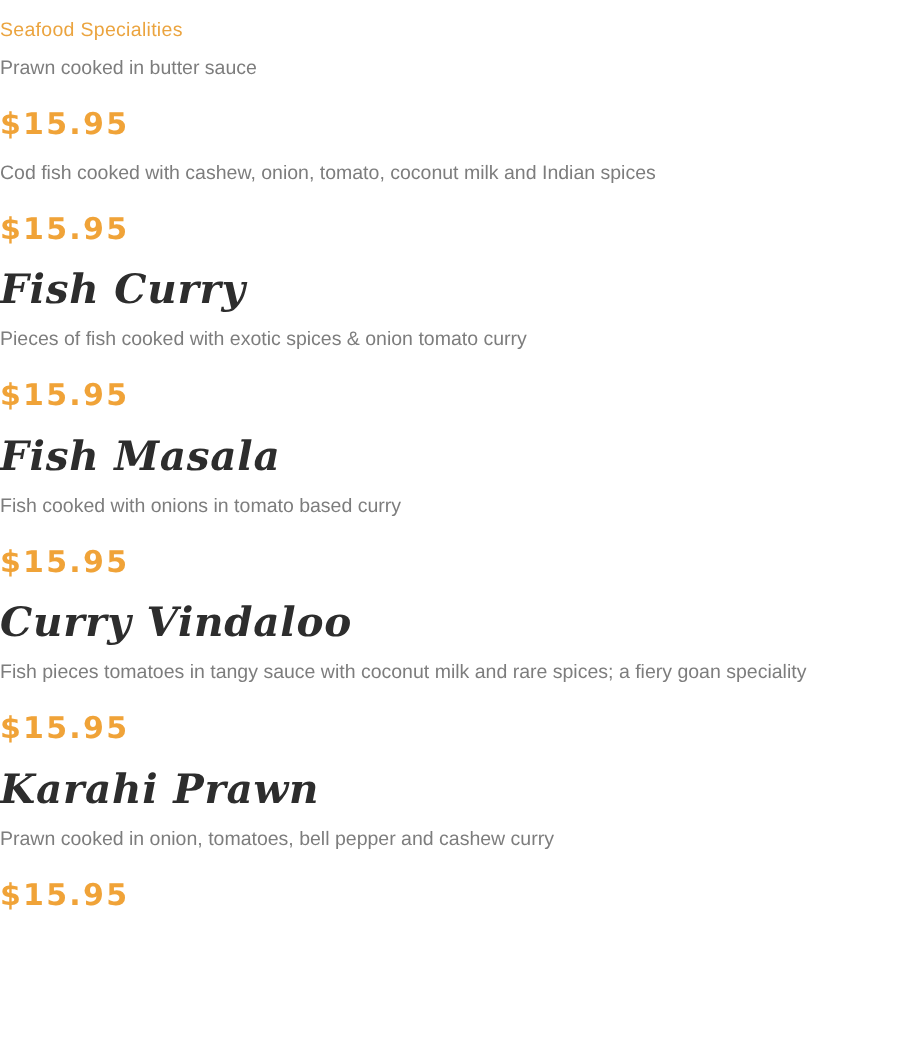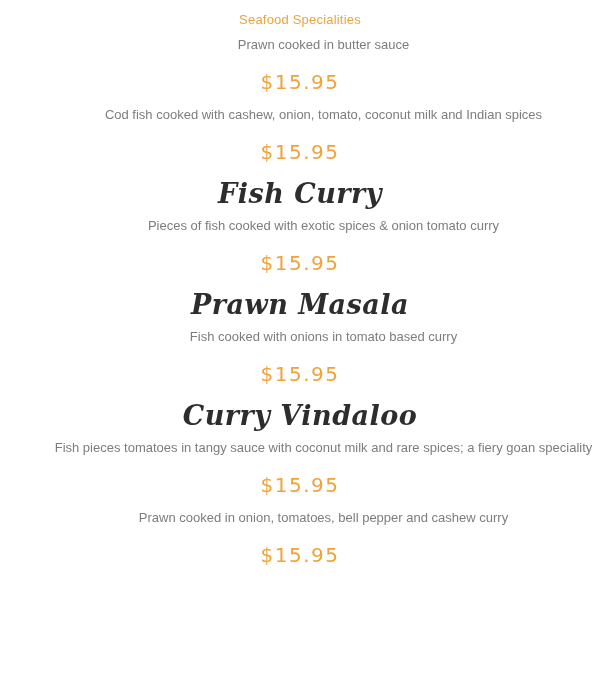--- a/index.html
+++ b/index.html
@@ -9,21 +9,21 @@
   }
   body {
     width: 600px;
     height: 698px;
     overflow: hidden;
     font-family: "Liberation Sans", sans-serif;
   }
   .menu {
     width: 600px;
     padding-top: 12px;
-    text-align: center;
+    text-align: left;
   }
   .section-title {
     font-size: 13px;
     font-weight: 400;
     color: #eba43f;
     margin: 0 0 10px 0;
     letter-spacing: 0.2px;
   }
   .dish-name {
     font-family: "DejaVu Serif", serif;
@@ -33,27 +33,26 @@
     line-height: 32px;
     color: #2d2d2d;
     margin: 14px 0 8px 0;
     letter-spacing: 0.5px;
   }
   .dish-desc {
     font-size: 13px;
     line-height: 16px;
     color: #7d7d7d;
     margin: 0 0 17px 0;
-    padding-left: 47px;
   }
   .dish-price {
     font-family: "DejaVu Sans", sans-serif;
     font-size: 20px;
     line-height: 24px;
-    font-weight: 400;
+    font-weight: 700;
     color: #f0a338;
     letter-spacing: 1.5px;
     margin: 0 0 13px 0;
   }
 </style>
 </head>
 <body>
 
 <div class="menu">
 
@@ -69,29 +68,30 @@
     <p class="dish-price">$15.95</p>
   </div>
 
   <div class="menu-item">
     <h3 class="dish-name">Fish Curry</h3>
     <p class="dish-desc">Pieces of fish cooked with exotic spices &amp; onion tomato curry</p>
     <p class="dish-price">$15.95</p>
   </div>
 
   <div class="menu-item">
-    <h3 class="dish-name">Prawn Masala</h3>
+    <h3 class="dish-name">Fish Masala</h3>
     <p class="dish-desc">Fish cooked with onions in tomato based curry</p>
     <p class="dish-price">$15.95</p>
   </div>
 
   <div class="menu-item">
     <h3 class="dish-name">Curry Vindaloo</h3>
     <p class="dish-desc">Fish pieces tomatoes in tangy sauce with coconut milk and rare spices; a fiery goan speciality</p>
     <p class="dish-price">$15.95</p>
   </div>
 
   <div class="menu-item">
+    <h3 class="dish-name">Karahi Prawn</h3>
     <p class="dish-desc">Prawn cooked in onion, tomatoes, bell pepper and cashew curry</p>
     <p class="dish-price">$15.95</p>
   </div>
 
 </div>
 
 </body></html>

